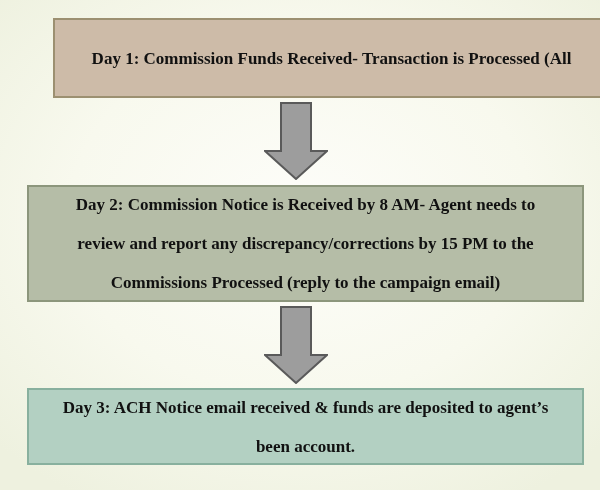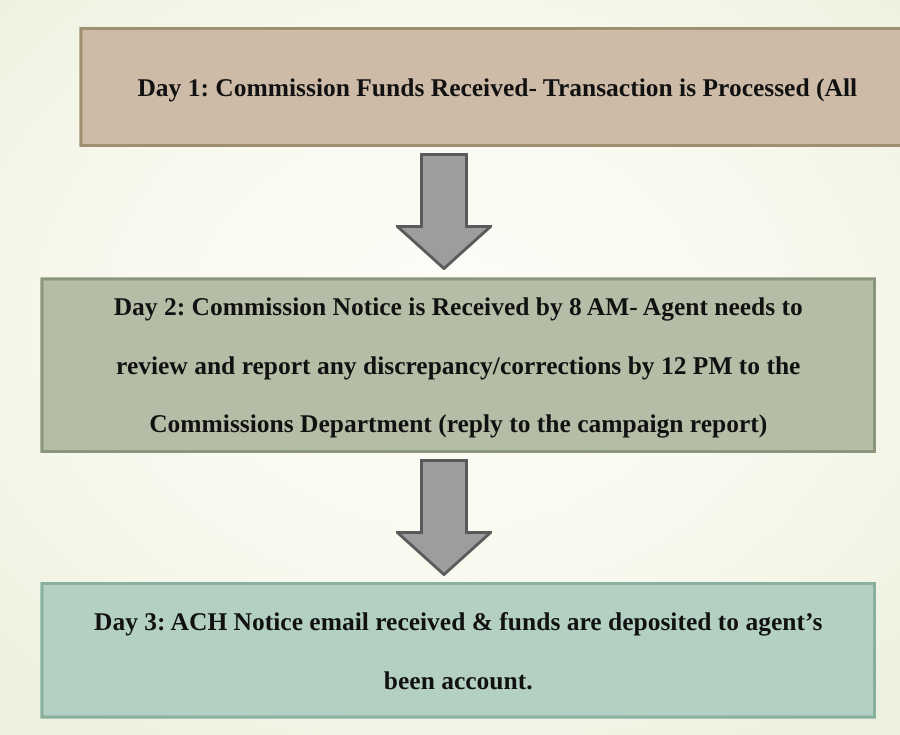--- a/index.html
+++ b/index.html
@@ -32,21 +32,21 @@
   }
   .flow-box .line {
     font-size: 17px;
     font-weight: bold;
     color: #111;
     line-height: 39px;
     white-space: nowrap;
   }
   #box-day1 { top: 18px;  height: 80px;  }
   #box-day2 { top: 185px; height: 117px; }
-  #box-day3 { top: 388px; height: 91px;  }
+  #box-day3 { top: 388px; height: 77px;  }
   .down-arrow {
     position: absolute;
     left: 264px;
     width: 64px;
     height: 78px;
   }
   #arrow-1 { top: 102px; }
   #arrow-2 { top: 306px; }
 </style>
 </head>
@@ -57,22 +57,22 @@
   <div class="flow-box" id="box-day1" style="background: rgb(205, 187, 168); border-color: rgb(156, 144, 113); color: rgb(17, 17, 17); margin-left: 26px;">
     <div class="line">Day 1: Commission Funds Received- Transaction is Processed (All</div>
   </div>
 
   <svg class="down-arrow" id="arrow-1" viewBox="0 0 64 78" xmlns="http://www.w3.org/2000/svg">
     <polygon points="17,1 47,1 47,49 63,49 32,77 1,49 17,49" stroke-width="2" stroke-linejoin="miter" fill="#9d9d9d" stroke="#5a5a5a"></polygon>
   </svg>
 
   <div class="flow-box" id="box-day2" style="background: rgb(181, 189, 167); border-color: rgb(140, 150, 124); color: rgb(17, 17, 17);">
     <div class="line">Day 2: Commission Notice is Received by 8 AM- Agent needs to</div>
-    <div class="line">review and report any discrepancy/corrections by 12 PM to the</div>
-    <div class="line">Commissions Department (reply to the campaign report)</div>
+    <div class="line">review and report any discrepancy/corrections by 15 PM to the</div>
+    <div class="line">Commissions Processed (reply to the campaign email)</div>
   </div>
 
   <svg class="down-arrow" id="arrow-2" viewBox="0 0 64 78" xmlns="http://www.w3.org/2000/svg">
     <polygon points="17,1 47,1 47,49 63,49 32,77 1,49 17,49" stroke-width="2" stroke-linejoin="miter" fill="#9d9d9d" stroke="#5a5a5a"></polygon>
   </svg>
 
   <div class="flow-box" id="box-day3" style="background: rgb(179, 208, 194); border-color: rgb(136, 176, 158); color: rgb(17, 17, 17);">
     <div class="line">Day 3: ACH Notice email received &amp; funds are deposited to agent’s</div>
     <div class="line">been account.</div>
   </div>

